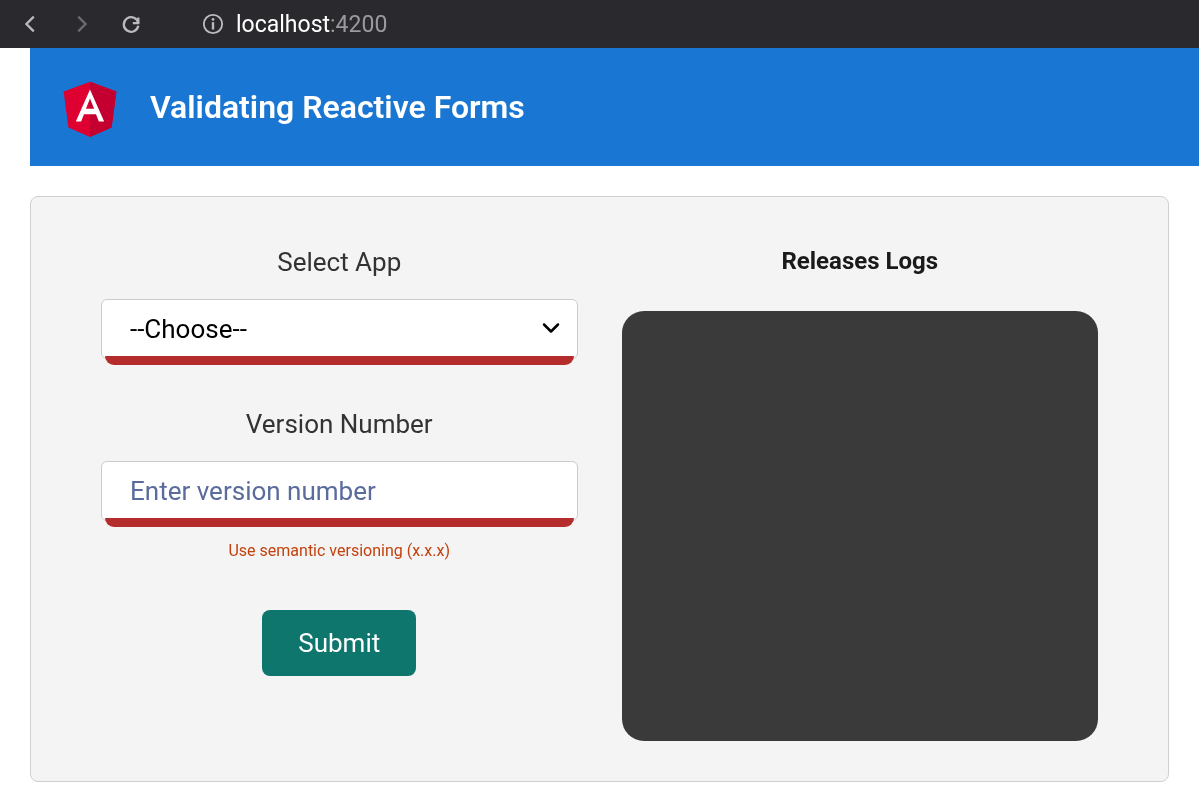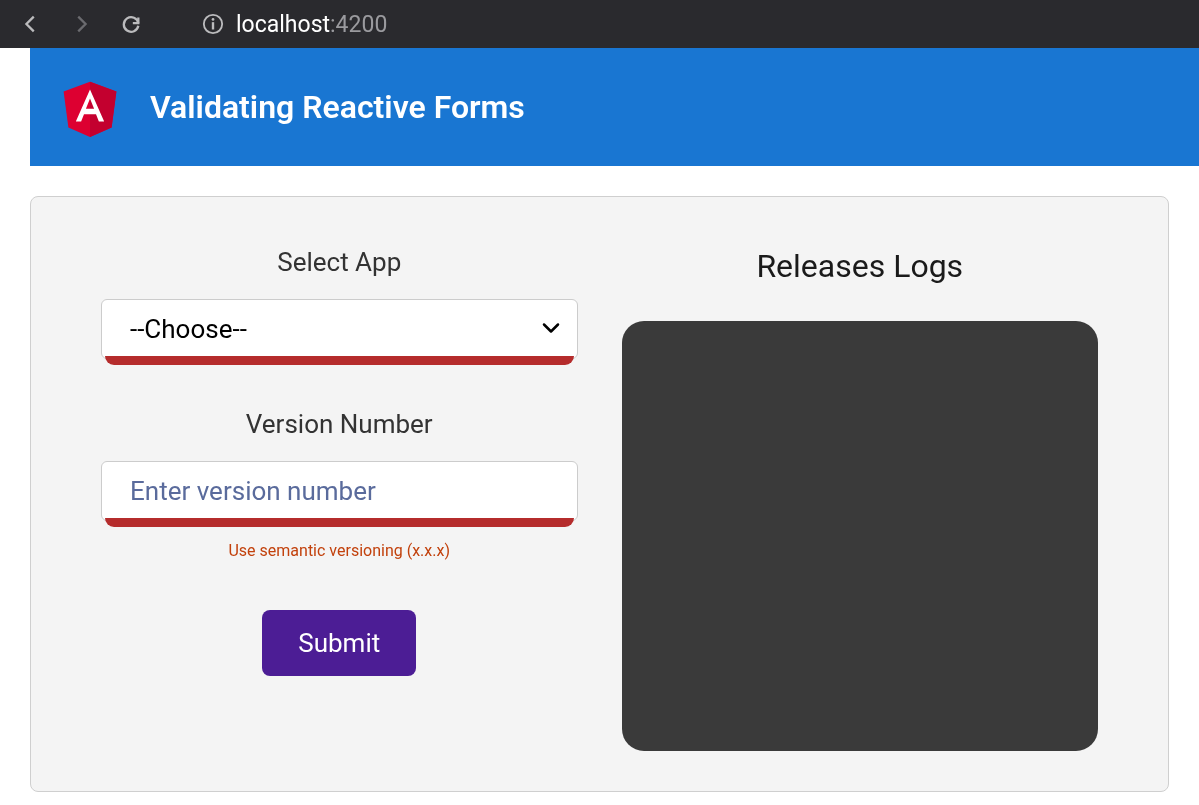--- a/index.html
+++ b/index.html
@@ -154,33 +154,33 @@
       background: #b52c2c;
       border-radius: 0 0 10px 10px;
     }
     .hint-text {
       color: #c2410c;
       font-size: 16px;
       margin-top: 20px;
       text-align: center;
     }
     .submit-btn {
-      background: #4c1d95;
+      background: #0f766e;
       color: #fff;
       border: none;
       border-radius: 8px;
       padding: 18px 36px;
       font-size: 26px;
       cursor: pointer;
       margin-top: 50px;
       font-family: inherit;
     }
     .logs-title {
-      font-size: 32px;
-      font-weight: 400;
+      font-size: 24px;
+      font-weight: 700;
       color: #1a1a1a;
       margin-bottom: 36px;
     }
     .logs-panel {
       width: 100%;
       height: 430px;
       background: #3a3a3a;
       border-radius: 22px;
     }
     .version-group {

